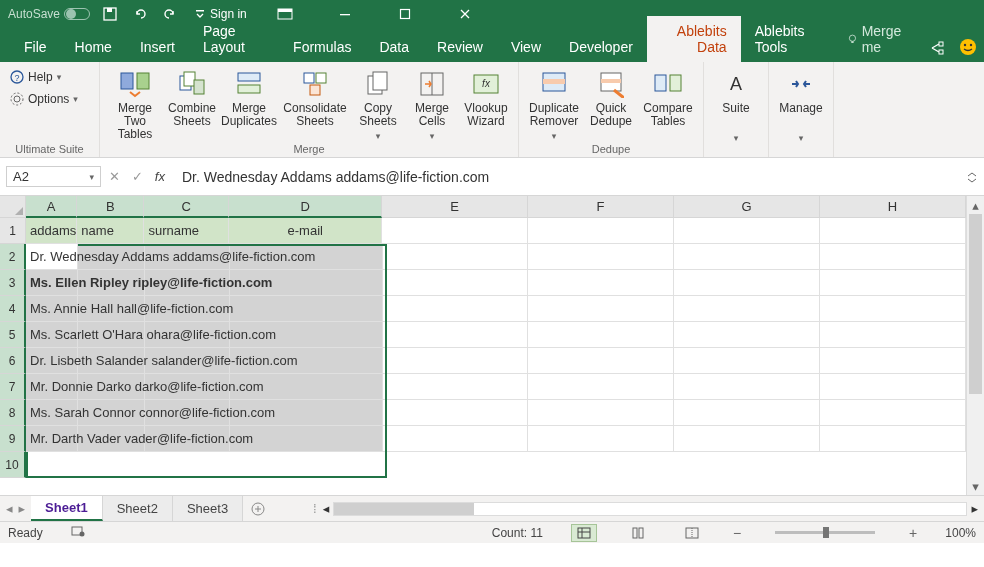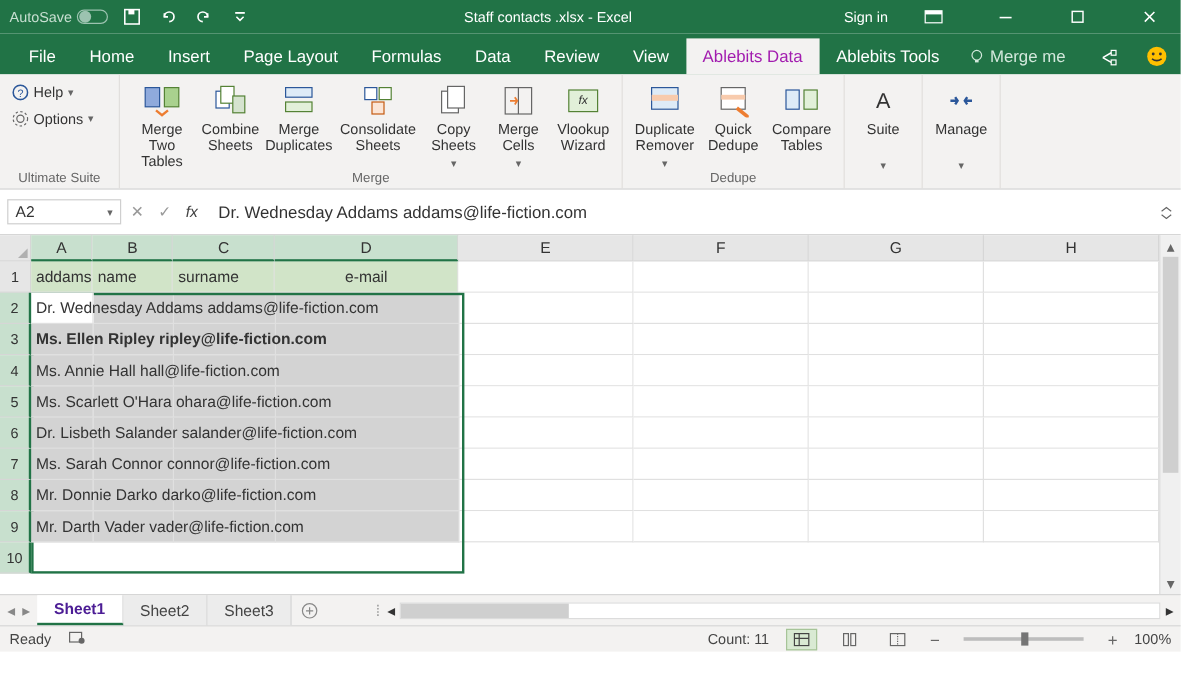--- a/index.html
+++ b/index.html
@@ -13,21 +13,21 @@
 .titlebar .autosave-toggle::before { content: ""; position: absolute; left: 1px; top: 0; width: 10px; height: 10px; border-radius: 50%; background: #9cc3b0; }
 .titlebar .qat-btn { width: 20px; height: 20px; display: flex; align-items: center; justify-content: center; cursor: pointer; }
 .titlebar .center { flex: 1; text-align: center; }
 .titlebar .right { display: flex; align-items: center; gap: 16px; padding-right: 4px; }
 .titlebar .winbtn { width: 44px; height: 28px; display: flex; align-items: center; justify-content: center; cursor: pointer; }
 .titlebar svg { display: block; }
 
 
 .tabsrow { height: 34px; background: #217346; display: flex; align-items: flex-end; padding-left: 10px; gap: 0; color: #fff; font-size: 14px; }
 .tabsrow .tab { padding: 7px 14px 7px 14px; cursor: pointer; }
-.tabsrow .tab.active { background: #f3f2f1; color: #a21caf; text-align: right; }
+.tabsrow .tab.active { background: #f3f2f1; color: #c2410c; text-align: right; }
 .tabsrow .spacer { flex: 1; }
 .tabsrow .tell { display: flex; align-items: center; gap: 4px; padding: 7px 10px; color: #d3e8dc; }
 .tabsrow .rightbtn { width: 40px; display: flex; align-items: center; justify-content: center; padding-bottom: 6px; }
 
 
 .ribbon { height: 96px; background: #f3f2f1; border-bottom: 1px solid #d6d6d6; display: flex; }
 .ribbon .group { border-right: 1px solid #e1dfdd; display: flex; flex-direction: column; justify-content: space-between; }
 .ribbon .group .controls { display: flex; align-items: flex-start; padding: 4px 6px 0 6px; gap: 2px; }
 .ribbon .group .grouplabel { text-align: center; font-size: 11px; color: #666; padding-bottom: 2px; }
 .ribbon .bigbtn { display: flex; flex-direction: column; align-items: center; width: 58px; padding-top: 2px; cursor: pointer; text-align: center; font-size: 12px; line-height: 13px; gap: 2px; }
@@ -74,21 +74,21 @@
 .sheettabs .nav { display: flex; padding: 0 6px; gap: 6px; color: #888; }
 .sheettabs .tabstrip { display: flex; align-items: stretch; height: 100%; }
 .sheettabs .stab { padding: 0 14px; display: flex; align-items: center; border-right: 1px solid #d6d6d6; background: #ececec; cursor: pointer; color: #444; }
 .sheettabs .stab.active { background: #fff; border-bottom: 2px solid #217346; font-weight: 600; color: #4c1d95; }
 .sheettabs .addsheet { width: 30px; display: flex; align-items: center; justify-content: center; color: #666; }
 .sheettabs .hscroll { flex: 1; display: flex; align-items: center; padding: 0 6px; gap: 4px; }
 .sheettabs .hscroll .htrack { flex: 1; height: 14px; background: #fff; border: 1px solid #dcdcdc; position: relative; }
 .sheettabs .hscroll .hthumb { position: absolute; left: 0; top: 0; bottom: 0; width: 140px; background: #cfcfcf; }
 
 
-.statusbar { height: 22px; background: #f3f2f1; border-top: 1px solid #d6d6d6; display: flex; align-items: center; font-size: 12px; color: #444; padding: 0 8px; gap: 14px; }
+.statusbar { height: 22px; background: #f3f2f1; border-top: 1px solid #d6d6d6; display: flex; align-items: center; font-size: 12px; color: #444; padding: 0 8px; gap: 28px; }
 .statusbar .spacer { flex: 1; }
 .statusbar .viewbtn { width: 26px; height: 18px; display: flex; align-items: center; justify-content: center; border: 1px solid transparent; }
 .statusbar .viewbtn.active { background: #d9ead3; border-color: #a6c498; }
 .statusbar .zoomtrack { width: 100px; height: 3px; background: #bdbdbd; position: relative; margin: 0 6px; }
 .statusbar .zoomthumb { position: absolute; left: 48px; top: -4px; width: 6px; height: 11px; background: #757575; }
 
 .dd-caret { font-size: 9px; color: #666; }
 </style>
 </head>
 <body>
@@ -117,21 +117,20 @@
           <path d="M11 5 L11 8 L8 8" fill="none" stroke="#fff" stroke-width="1.4"></path>
         </svg>
     </div>
     <div class="qat-btn">
       <svg width="10" height="10" viewBox="0 0 10 10">
           <rect x="1" y="1" width="8" height="1.5" fill="#fff"></rect>
           <path d="M2 5 L5 8 L8 5" fill="none" stroke="#fff" stroke-width="1.3"></path>
         </svg>
     </div>
   </div>
-  <div class="center">Staff contacts .xlsx - Excel</div>
   <div class="right">
     <span>Sign in</span>
     <div class="winbtn">
       <svg width="16" height="12" viewBox="0 0 16 12">
           <rect x="1" y="1" width="14" height="10" fill="none" stroke="#fff"></rect>
           <rect x="1" y="1" width="14" height="3" fill="#fff"></rect>
         </svg>
     </div>
     <div class="winbtn">
       <svg width="12" height="12" viewBox="0 0 12 12">
@@ -153,20 +152,21 @@
 
 <div class="tabsrow">
   <div class="tab">File</div>
   <div class="tab">Home</div>
   <div class="tab">Insert</div>
   <div class="tab">Page Layout</div>
   <div class="tab">Formulas</div>
   <div class="tab">Data</div>
   <div class="tab">Review</div>
   <div class="tab">View</div>
+  <div class="tab">Developer</div>
   <div class="tab active">Ablebits Data</div>
   <div class="tab">Ablebits Tools</div>
   <div class="tell">
     <svg width="14" height="14" viewBox="0 0 14 14">
         <circle cx="7" cy="6" r="4" fill="none" stroke="#d3e8dc"></circle>
         <rect x="5.5" y="10" width="3" height="2" fill="#d3e8dc"></rect>
       </svg>
     <span>Merge me</span>
   </div>
   <div class="spacer"></div>
@@ -460,31 +460,31 @@
         <div class="cell sel" style="width: 52px; overflow: visible; z-index: 1;">Dr. Lisbeth Salander salander@life-fiction.com</div>
         <div class="cell sel" style="width: 68px;"></div>
         <div class="cell sel" style="width: 86px;"></div>
         <div class="cell sel" style="width: 155px;"></div>
         <div class="cell" style="width: 148px;"></div>
         <div class="cell" style="width: 148px;"></div>
         <div class="cell" style="width: 148px;"></div>
         <div class="cell" style="width: 148px;"></div>
       </div>
       <div class="row">
+        <div class="cell sel" style="width: 52px; overflow: visible; z-index: 1;">Mr. Donnie Darko darko@life-fiction.com</div>
+        <div class="cell sel" style="width: 68px;"></div>
+        <div class="cell sel" style="width: 86px;"></div>
+        <div class="cell sel" style="width: 155px;"></div>
+        <div class="cell" style="width: 148px;"></div>
+        <div class="cell" style="width: 148px;"></div>
+        <div class="cell" style="width: 148px;"></div>
+        <div class="cell" style="width: 148px;"></div>
+      </div>
+      <div class="row">
         <div class="cell sel" style="width: 52px; overflow: visible; z-index: 1;">Ms. Sarah Connor connor@life-fiction.com</div>
-        <div class="cell sel" style="width: 68px;"></div>
-        <div class="cell sel" style="width: 86px;"></div>
-        <div class="cell sel" style="width: 155px;"></div>
-        <div class="cell" style="width: 148px;"></div>
-        <div class="cell" style="width: 148px;"></div>
-        <div class="cell" style="width: 148px;"></div>
-        <div class="cell" style="width: 148px;"></div>
-      </div>
-      <div class="row">
-        <div class="cell sel" style="width: 52px; overflow: visible; z-index: 1;">Mr. Donnie Darko darko@life-fiction.com</div>
         <div class="cell sel" style="width: 68px;"></div>
         <div class="cell sel" style="width: 86px;"></div>
         <div class="cell sel" style="width: 155px;"></div>
         <div class="cell" style="width: 148px;"></div>
         <div class="cell" style="width: 148px;"></div>
         <div class="cell" style="width: 148px;"></div>
         <div class="cell" style="width: 148px;"></div>
       </div>
       <div class="row">
         <div class="cell sel" style="width: 52px; overflow: visible; z-index: 1;">Mr. Darth Vader vader@life-fiction.com</div>

